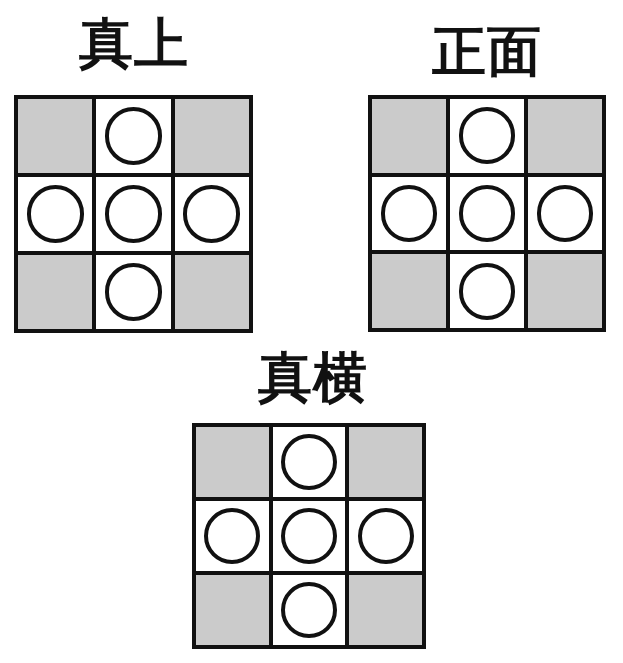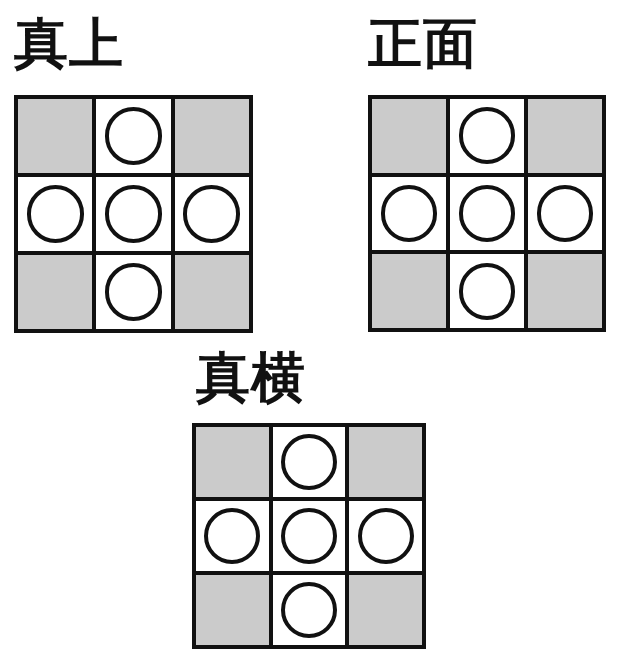--- a/index.html
+++ b/index.html
@@ -9,21 +9,21 @@
   body {
     width: 623px;
     height: 663px;
     position: relative;
     background: var(--bg, #ffffff);
     font-family: "DejaVu Sans", "Liberation Sans", sans-serif;
     overflow: hidden;
   }
   .panel-label {
     position: absolute;
-    text-align: left;
+    text-align: center;
     font-size: 54px;
     font-weight: bold;
     line-height: 1.05;
     color: var(--line, #111111);
     letter-spacing: 1px;
     white-space: nowrap;
   }
   .view-grid {
     position: absolute;
     display: grid;
@@ -44,21 +44,21 @@
   .circle {
     width: 77%;
     aspect-ratio: 1 / 1;
     border: 4px solid var(--line, #111111);
     border-radius: 50%;
     background: var(--open, #ffffff);
     box-sizing: border-box;
   }
   
   #label-top-view   { left: 14px;  top: 16px;  width: 240px; }
-  #label-front-view { left: 368px; top: 16px;  width: 238px; font-family: Liberation Serif, serif; }
+  #label-front-view { left: 368px; top: 24px;  width: 238px; font-family: Liberation Serif, serif; }
   #label-side-view  { left: 196px; top: 350px; width: 234px; }
   #grid-top-view    { left: 14px;  top: 95px;  width: 239px; height: 238px; }
   #grid-front-view  { left: 368px; top: 95px;  width: 238px; height: 237px; }
   #grid-side-view   { left: 192px; top: 423px; width: 234px; height: 226px; }
 </style>
 </head>
 <body>
 
 <div id="label-top-view" class="panel-label">真上</div>
 <div id="grid-top-view" class="view-grid">

